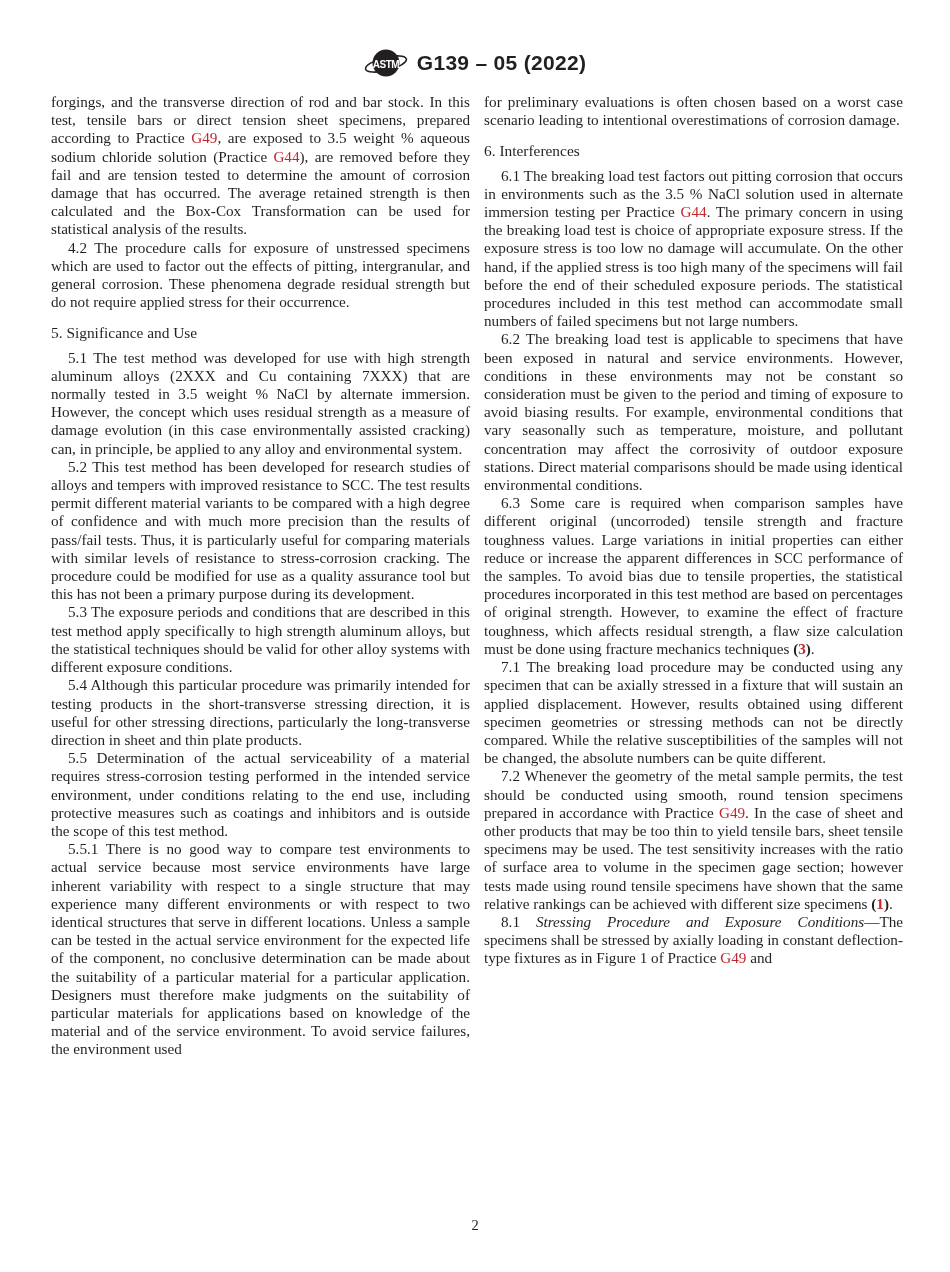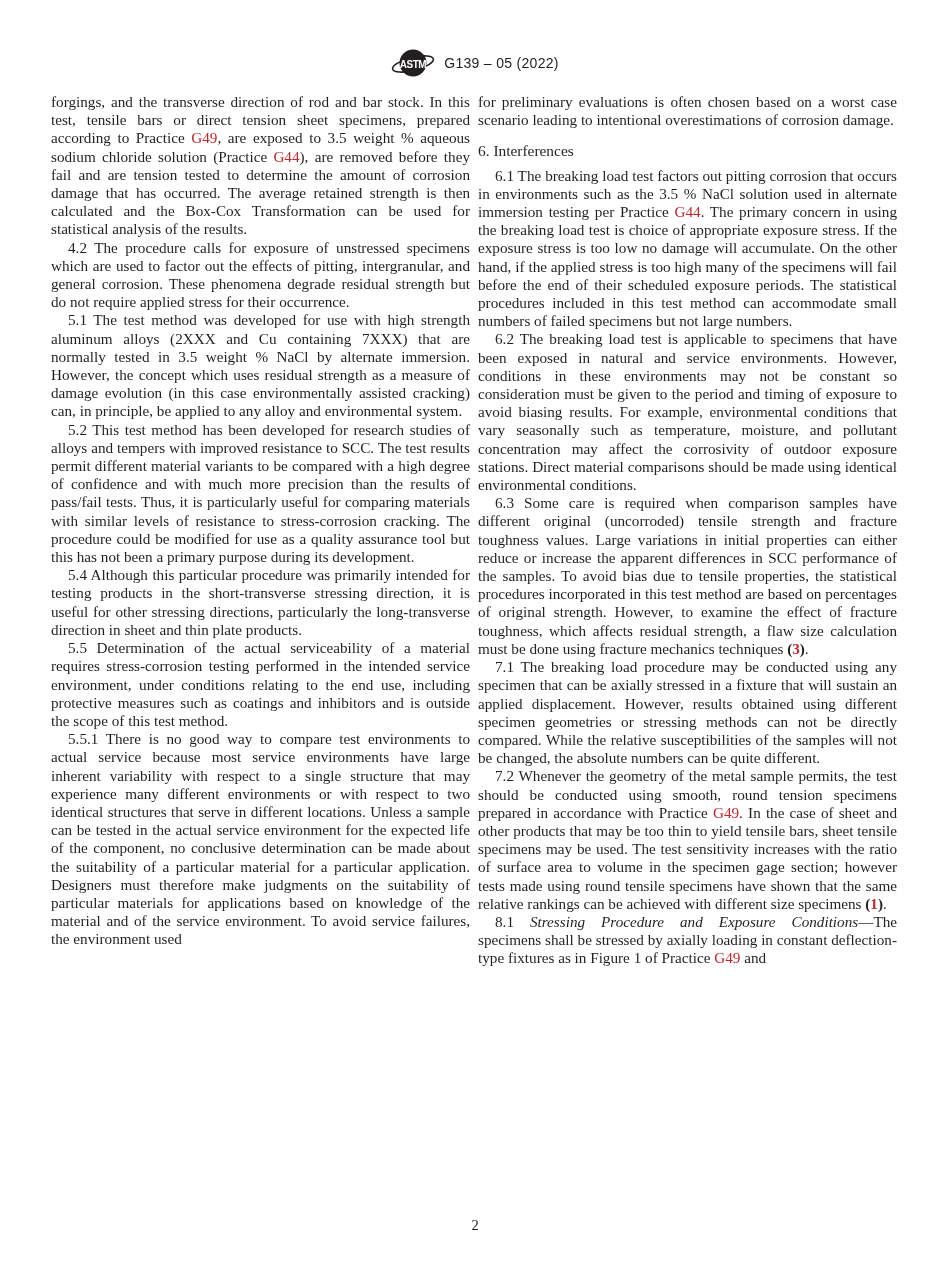--- a/index.html
+++ b/index.html
@@ -14,25 +14,25 @@
     font-family:"Liberation Serif", serif;
     color:var(--text);
     overflow:hidden;
   }
   .header{
     position:absolute;top:44px;left:0;width:100%;
     display:flex;justify-content:center;align-items:center;gap:9px;text-align:right;
   }
   .header-title{
     font-family:"Liberation Sans", sans-serif;
-    font-weight:normal;font-size:14px;letter-spacing:.3px;color:var(--text);
+    font-weight:bold;font-size:21px;letter-spacing:.3px;color:var(--text);
   }
   .columns{
     position:absolute;top:93px;left:51px;
-    display:flex;gap:8px;
+    display:flex;gap:14px;
   }
   .col{width:419px;}
   .para{
     margin:0;
     text-align:justify;
     font-size:15.2px;line-height:18.2px;
     color:var(--text);
     hyphens:auto;-webkit-hyphens:auto;
   }
   .para.indent{text-indent:17px;}
@@ -65,22 +65,24 @@
         <text x="22" y="23.5" text-anchor="middle" font-family="Liberation Sans, sans-serif" font-size="10" font-weight="bold" fill="#ffffff" letter-spacing="-0.5">ASTM</text>
       </svg>
     </span>
     <span class="header-title">G139 – 05 (2022)</span>
   </div>
 
   <div class="columns">
     <div class="col">
         <p class="para"><span class="seg">forgings, and the transverse direction of rod and bar stock. In this test, tensile bars or direct tension sheet specimens, prepared according to Practice </span><span class="seg link">G49</span><span class="seg">, are exposed to 3.5 weight % aqueous sodium chloride solution (Practice </span><span class="seg link">G44</span><span class="seg">), are removed before they fail and are tension tested to determine the amount of corrosion damage that has occurred. The average retained strength is then calculated and the Box-Cox Transformation can be used for statistical analysis of the results.</span></p>
         <p class="para indent"><span class="seg">4.2 The procedure calls for exposure of unstressed specimens which are used to factor out the effects of pitting, intergranular, and general corrosion. These phenomena degrade residual strength but do not require applied stress for their occurrence.</span></p>
+        <div class="sec-heading">5. Significance and Use</div>
         <p class="para indent"><span class="seg">5.1 The test method was developed for use with high strength aluminum alloys (2XXX and Cu containing 7XXX) that are normally tested in 3.5 weight % NaCl by alternate immersion. However, the concept which uses residual strength as a measure of damage evolution (in this case environmentally assisted cracking) can, in principle, be applied to any alloy and environmental system.</span></p>
         <p class="para indent"><span class="seg">5.2 This test method has been developed for research studies of alloys and tempers with improved resistance to SCC. The test results permit different material variants to be compared with a high degree of confidence and with much more precision than the results of pass/fail tests. Thus, it is particularly useful for comparing materials with similar levels of resistance to stress-corrosion cracking. The procedure could be modified for use as a quality assurance tool but this has not been a primary purpose during its development.</span></p>
+        <p class="para indent"><span class="seg">5.3 The exposure periods and conditions that are described in this test method apply specifically to high strength aluminum alloys, but the statistical techniques should be valid for other alloy systems with different exposure conditions.</span></p>
         <p class="para indent"><span class="seg">5.4 Although this particular procedure was primarily intended for testing products in the short-transverse stressing direction, it is useful for other stressing directions, particularly the long-transverse direction in sheet and thin plate products.</span></p>
         <p class="para indent"><span class="seg">5.5 Determination of the actual serviceability of a material requires stress-corrosion testing performed in the intended service environment, under conditions relating to the end use, including protective measures such as coatings and inhibitors and is outside the scope of this test method.</span></p>
         <p class="para indent"><span class="seg">5.5.1 There is no good way to compare test environments to actual service because most service environments have large inherent variability with respect to a single structure that may experience many different environments or with respect to two identical structures that serve in different locations. Unless a sample can be tested in the actual service environment for the expected life of the component, no conclusive determination can be made about the suitability of a particular material for a particular application. Designers must therefore make judgments on the suitability of particular materials for applications based on knowledge of the material and of the service environment. To avoid service failures, the environment used</span></p>
       </div>
     <div class="col">
         <p class="para"><span class="seg">for preliminary evaluations is often chosen based on a worst case scenario leading to intentional overestimations of corrosion damage.</span></p>
         <div class="sec-heading">6. Interferences</div>
         <p class="para indent"><span class="seg">6.1 The breaking load test factors out pitting corrosion that occurs in environments such as the 3.5 % NaCl solution used in alternate immersion testing per Practice </span><span class="seg link">G44</span><span class="seg">. The primary concern in using the breaking load test is choice of appropriate exposure stress. If the exposure stress is too low no damage will accumulate. On the other hand, if the applied stress is too high many of the specimens will fail before the end of their scheduled exposure periods. The statistical procedures included in this test method can accommodate small numbers of failed specimens but not large numbers.</span></p>
         <p class="para indent"><span class="seg">6.2 The breaking load test is applicable to specimens that have been exposed in natural and service environments. However, conditions in these environments may not be constant so consideration must be given to the period and timing of exposure to avoid biasing results. For example, environmental conditions that vary seasonally such as temperature, moisture, and pollutant concentration may affect the corrosivity of outdoor exposure stations. Direct material comparisons should be made using identical environmental conditions.</span></p>
         <p class="para indent"><span class="seg">6.3 Some care is required when comparison samples have different original (uncorroded) tensile strength and fracture toughness values. Large variations in initial properties can either reduce or increase the apparent differences in SCC performance of the samples. To avoid bias due to tensile properties, the statistical procedures incorporated in this test method are based on percentages of original strength. However, to examine the effect of fracture toughness, which affects residual strength, a flaw size calculation must be done using fracture mechanics techniques </span><span class="seg bold">(</span><span class="seg boldred">3</span><span class="seg bold">)</span><span class="seg">.</span></p>

